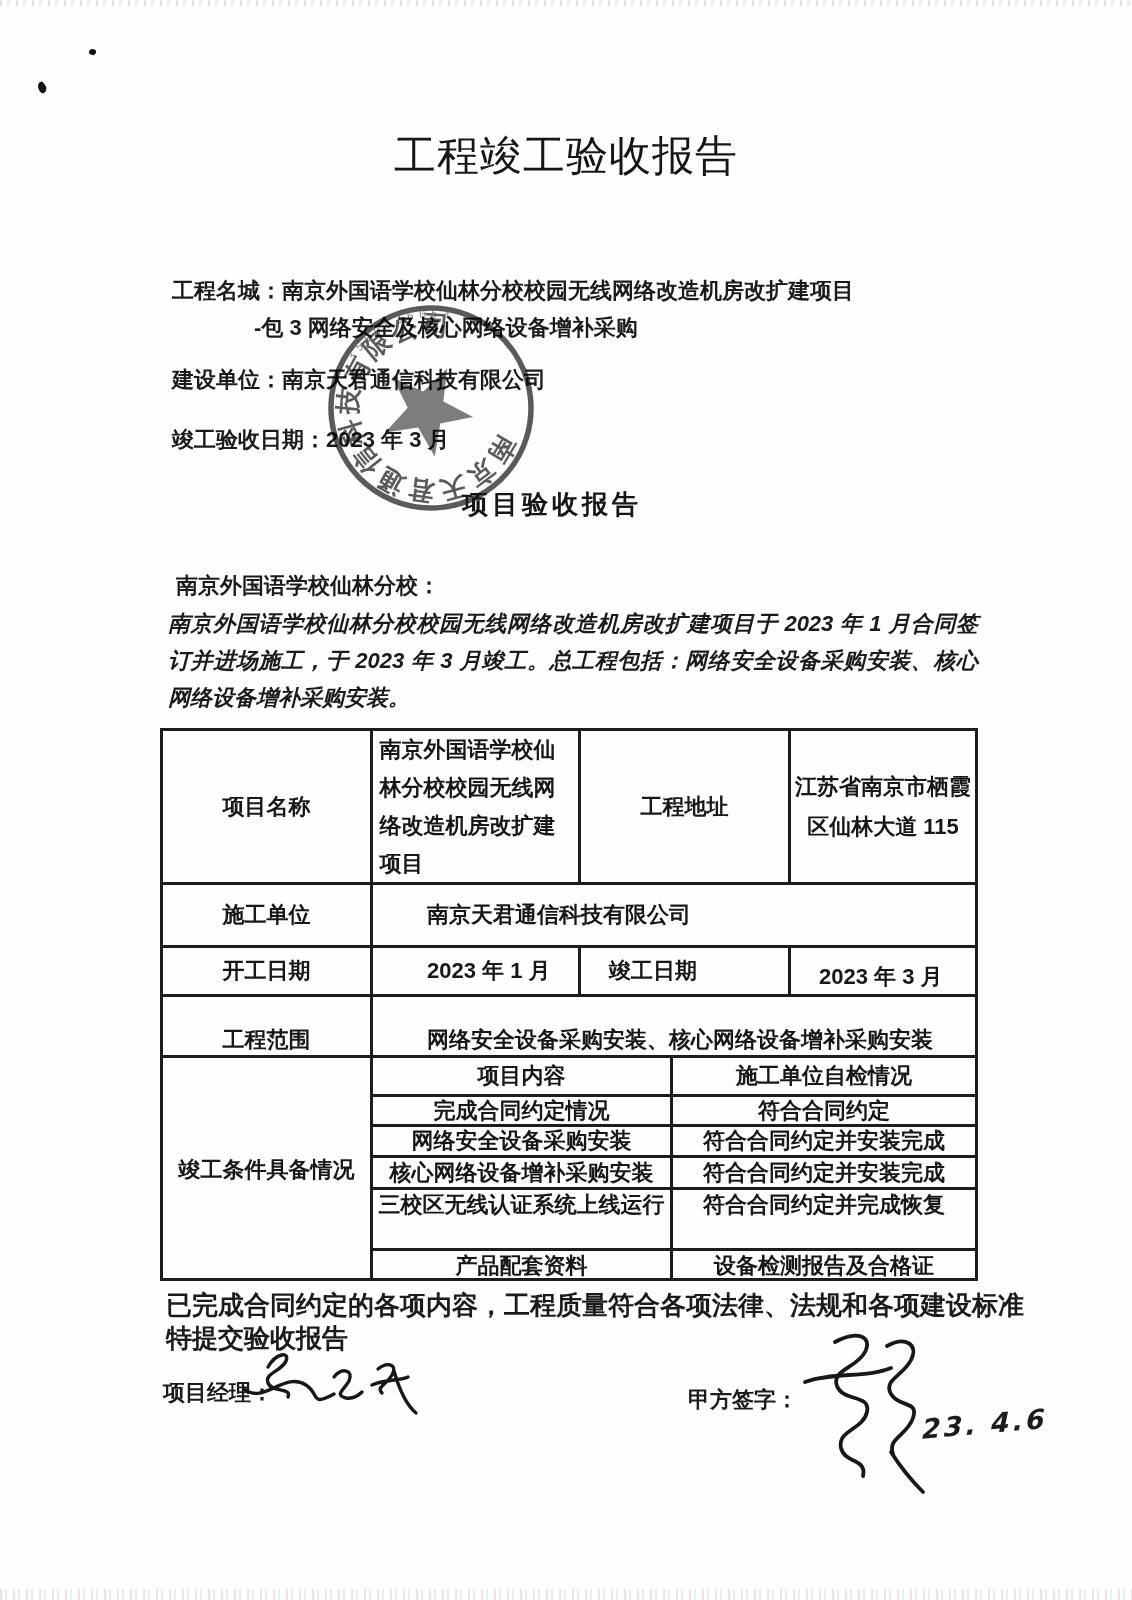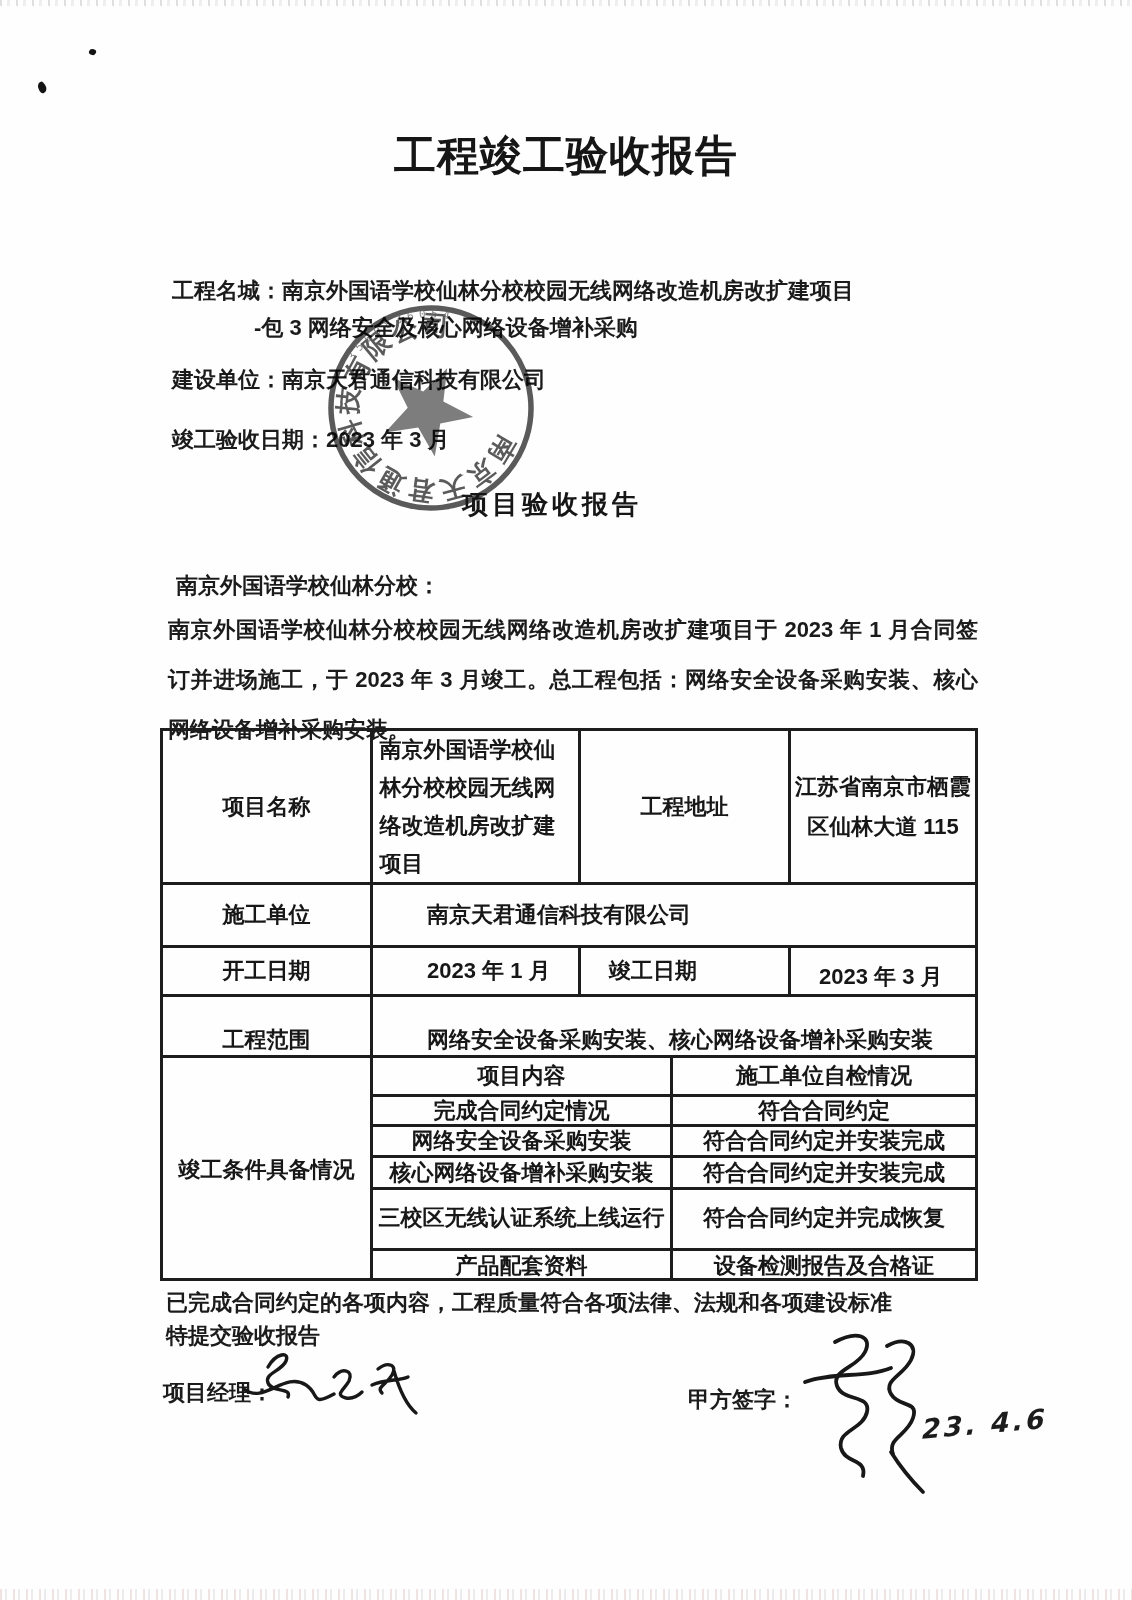--- a/index.html
+++ b/index.html
@@ -17,36 +17,36 @@
     position:absolute;left:0;top:1589px;width:100%;height:11px;
     background:repeating-linear-gradient(90deg,rgba(165,95,80,.30) 0 2px,transparent 2px 5px,rgba(120,120,130,.25) 5px 7px,transparent 7px 13px);
     opacity:.55;
   }
   .speck{position:absolute;background:#141414;border-radius:60% 40% 55% 45%;}
   .speck1{left:89px;top:49px;width:7px;height:6px;transform:rotate(20deg);}
   .speck2{left:38px;top:82px;width:8px;height:11px;transform:rotate(-35deg);border-radius:70% 30% 60% 40%;}
 
   .doc-title{
     position:absolute;left:0;top:128px;width:100%;text-align:center;
-    font-size:42px;font-weight:bold;letter-spacing:1px;color:#161616;
+    font-size:42px;font-weight:normal;letter-spacing:1px;color:#161616;
   }
   .meta-line{position:absolute;font-size:22px;font-weight:bold;white-space:nowrap;}
   .meta-1{left:172px;top:276px;}
   .meta-2{left:254px;top:313px;}
   .meta-3{left:172px;top:365px;}
   .meta-4{left:172px;top:425px;}
 
   .section-title{
     position:absolute;left:462px;top:487px;
     font-size:26px;font-weight:bold;letter-spacing:4px;color:#161616;white-space:nowrap;
   }
   .addressee{position:absolute;left:176px;top:571px;font-size:22px;font-weight:bold;}
   .paragraph{
     position:absolute;left:168px;top:605px;width:810px;
-    font-size:22px;font-weight:bold;line-height:50px;text-align:justify;
+    font-size:22px;font-weight:bold;line-height:37px;text-align:justify;font-style:italic;
   }
 
   
   .doc-table{
     position:absolute;left:160px;top:728px;width:818px;height:553px;
     display:grid;box-sizing:border-box;
     grid-template-columns:210px 208px 210px 184px;
     grid-template-rows:154px 63px 49px 61px 223px;
     border:3px solid #1d1d1d;
   }
@@ -63,23 +63,23 @@
   .left-pad{justify-content:flex-start;padding-left:54px;text-align:left;}
   .left-pad-sm{justify-content:flex-start;padding-left:28px;text-align:left;}
   .top-align{align-items:flex-start;padding-top:28px;}
   .cond-label{grid-row:5;grid-column:1;text-align:center;}
   .sub-grid{
     grid-row:5;grid-column:2/5;display:grid;box-sizing:border-box;
     grid-template-columns:300px 302px;
     grid-template-rows:39px 30px 31px 32px 61px 30px;
   }
   .sub-grid .cell{font-size:22px;}
-  .sub-top{align-items:flex-start;padding-top:13px;font-family:Liberation Serif, serif;}
-
-  .conclusion{position:absolute;font-size:22px;font-weight:bold;white-space:nowrap;}
+  .sub-top{align-items:flex-start;padding-top:0;font-family:Liberation Serif, serif;}
+
+  .conclusion{position:absolute;font-size:26px;font-weight:bold;white-space:nowrap;}
   .conc-1{left:166px;top:1288px;}
   .conc-2{left:166px;top:1321px;}
   .sign-label{position:absolute;font-size:22px;font-weight:bold;white-space:nowrap;}
   .pm-label{left:163px;top:1378px;}
   .party-label{left:688px;top:1385px;}
 
   .sig-svg{position:absolute;}
   .sig-svg path{fill:none;stroke:#181818;stroke-linecap:round;stroke-linejoin:round;}
   .sig-pm{left:238px;top:1343px;}
   .sig-pm path{stroke-width:3.4px;}

